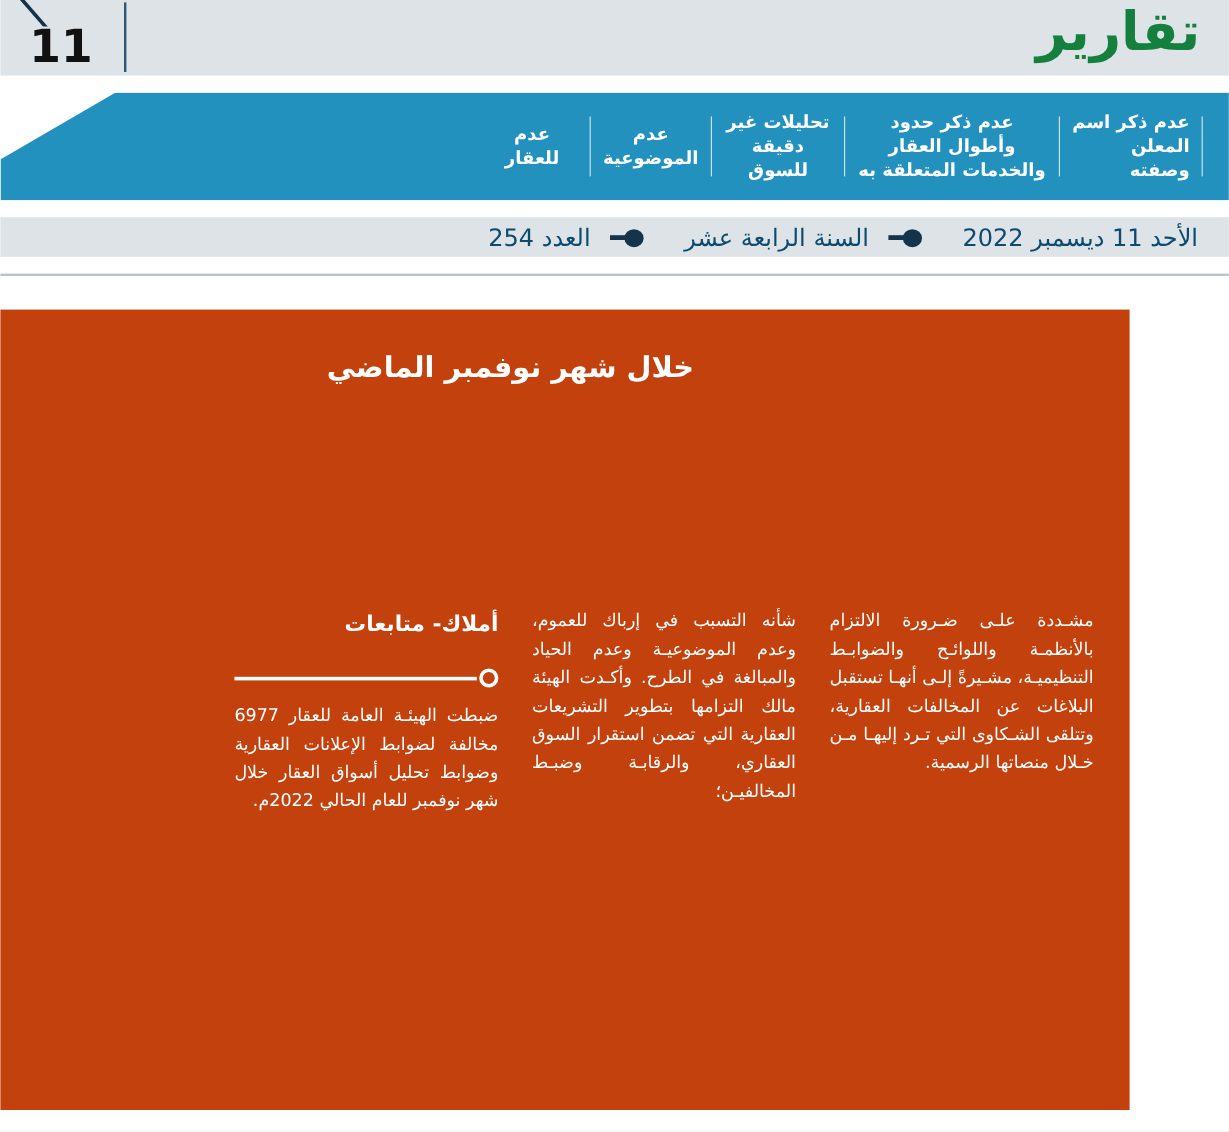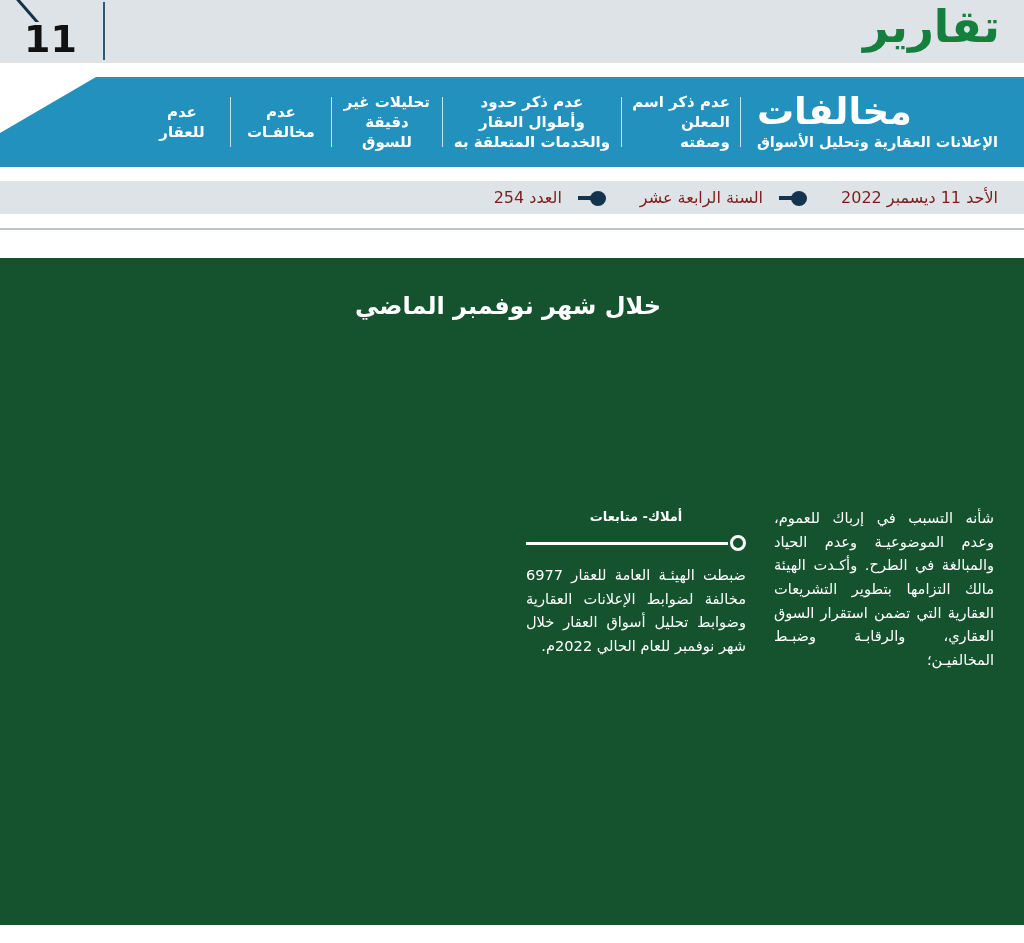--- a/index.html
+++ b/index.html
@@ -146,22 +146,22 @@
     width:1024px;
     height:33px;
     background:#dde3e6;
     display:flex;
     align-items:center;
     justify-content:flex-start;
     padding-right:26px;
     gap:0px;
   }
   .datetext {
-    font-size:16px;
-    color:#7f1d1d;
+    font-size:20px;
+    color:#0c4a6e;
     white-space:nowrap;
   }
   .pin {
     position:relative;
     width:46px;
     height:16px;
     margin:0 16px;
     flex:0 0 46px;
   }
   .pin .ball {
@@ -181,23 +181,23 @@
     position:absolute;
     top:228px; left:0;
     width:1024px; height:2px;
     background:#bcc4c8;
   }
 
   
   .panel {
     position:absolute;
     top:258px; left:0;
-    width:1024px;
+    width:941px;
     height:667px;
-    background:#14532d;
+    background:#c2410c;
   }
 
   .kicker {
     position:absolute;
     top:34px;
     right:36px;
     width:960px;
     text-align:center;
     font-size:24px;
     font-weight:bold;
@@ -230,25 +230,24 @@
     width:248px;
     padding:0 14px;
     color:#ffffff;
     font-size:14.6px;
     line-height:1.62;
     text-align:justify;
   }
   .col p { margin:0; text-align:justify; }
 
   .kpy {
-    text-align:center;
-    font-size:13px;
-    font-weight:bold;
-    color:#ffffff;
-    margin-bottom:8px;
+    font-size:18px;
+    font-weight:bold;
+    color:#ffffff;
+    margin-bottom:22px;
   }
   .rule-dot {
     position:relative;
     height:16px;
     margin-bottom:12px;
   }
   .rule-dot .line {
     position:absolute;
     top:7px; right:18px; left:0;
     height:3px;
@@ -279,36 +278,32 @@
     <div class="masthead-corner"></div>
     <div class="section-word">تقارير</div>
     <div class="page-num-rule"></div>
     <div class="page-num">11</div>
   </div>
 
   <div class="navwrap">
     <div class="navribbon"></div>
     <div class="navinner">
 
-      <div class="brandcell">
-        <div class="brand-main">مخالفات</div>
-        <div class="brand-sub">الإعلانات العقارية وتحليل الأسواق</div>
-      </div>
 
       <div class="navsep"></div>
       <div class="navcell w1">عدم ذكر اسم المعلن وصفته</div>
 
       <div class="navsep"></div>
       <div class="navcell w2">عدم ذكر حدود وأطوال العقار والخدمات المتعلقة به</div>
 
       <div class="navsep"></div>
       <div class="navcell w3">تحليلات غير دقيقة للسوق</div>
 
       <div class="navsep"></div>
-      <div class="navcell w4">عدم مخالفـات</div>
+      <div class="navcell w4">عدم الموضوعية</div>
 
       <div class="navsep"></div>
       <div class="navcell w5">عدم للعقار</div>
 
     </div>
   </div>
 
   <div class="datestrip">
     <div class="datetext">الأحد 11 ديسمبر 2022</div>
     <div class="pin">
@@ -323,20 +318,23 @@
     <div class="datetext">العدد 254</div>
   </div>
   <div class="hairline"></div>
 
   <div class="panel">
 
     <div class="kicker">خلال شهر نوفمبر الماضي</div>
 
     <div class="cols">
 
+      <div class="col">
+        <p>مشـددة علـى ضـرورة الالتزام بالأنظمـة واللوائـح والضوابـط التنظيميـة، مشـيرةً إلـى أنهـا تستقبل البلاغات عن المخالفات العقارية، وتتلقى الشـكاوى التي تـرد إليهـا مـن خـلال منصاتها الرسمية.</p>
+      </div>
 
       <div class="col">
         <p>شأنه التسبب في إرباك للعموم، وعدم الموضوعيـة وعدم الحياد والمبالغة في الطرح. وأكـدت الهيئة مالك التزامها بتطوير التشريعات العقارية التي تضمن استقرار السوق العقاري، والرقابـة وضبـط المخالفيـن؛</p>
       </div>
 
 
       <div class="col">
         <div class="kpy">أملاك- متابعات</div>
         <div class="rule-dot">
           <div class="line"></div>

